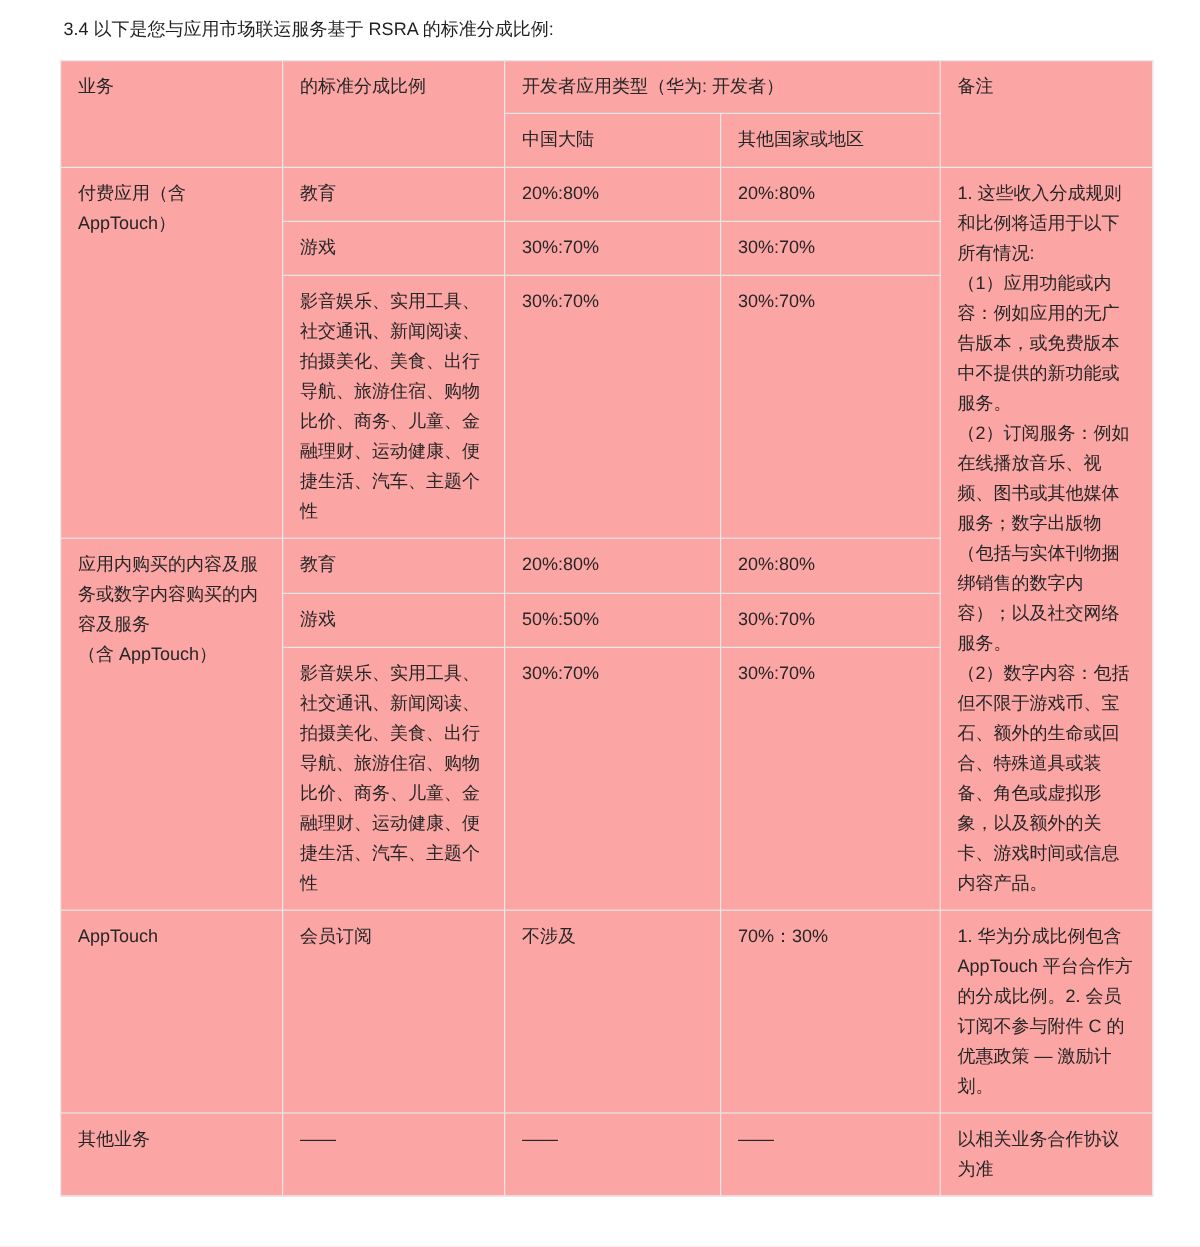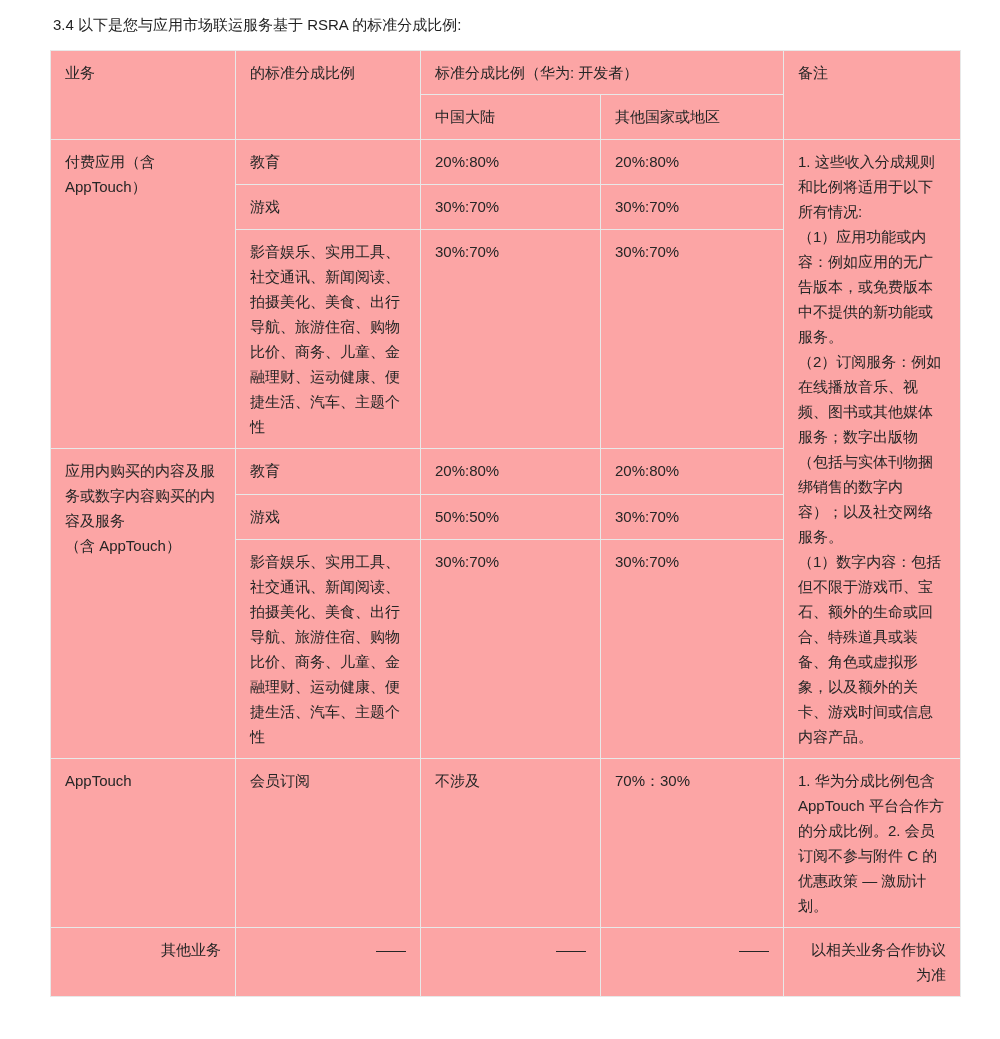--- a/index.html
+++ b/index.html
@@ -31,21 +31,21 @@
     vertical-align: top;
     padding: 9px 14px;
     font-size: 15px;
     line-height: 25px;
     box-sizing: border-box;
     color: #262626;
     word-break: break-word;
   }
   .h43 { height: 43px; }
   .h45 { height: 45px; }
-  .h66 { height: 66px; text-align: right; }
+  .h66 { height: 66px; }
   .h167 { height: 167px; }
   .preline { white-space: pre-line; margin-left: 24px; }
   .remark-p { margin: 0; }
 </style>
 </head>
 <body>
 
 <div class="doc">
   <p class="doc-title">3.4 以下是您与应用市场联运服务基于 RSRA 的标准分成比例:</p>
 
@@ -55,39 +55,39 @@
       <col style="width:185px">
       <col style="width:180px">
       <col style="width:183px">
       <col style="width:177px">
     </colgroup>
 
     <tbody>
         <tr class="h43">
       <td rowspan="2">业务</td>
       <td rowspan="2">的标准分成比例</td>
-      <td colspan="2">标准分成比例（华为: 开发者）</td>
+      <td colspan="2">开发者应用类型（华为: 开发者）</td>
       <td rowspan="2">备注</td>
     </tr>
 
     <tr class="h45">
       <td>中国大陆</td>
       <td>其他国家或地区</td>
     </tr>
 
     <tr class="h45">
       <td rowspan="3">付费应用（含 AppTouch）</td>
       <td>教育</td>
       <td>20%:80%</td>
       <td>20%:80%</td>
       <td rowspan="6">
         <p class="remark-p">1. 这些收入分成规则和比例将适用于以下所有情况:</p>
         <p class="remark-p">（1）应用功能或内容：例如应用的无广告版本，或免费版本中不提供的新功能或服务。</p>
         <p class="remark-p">（2）订阅服务：例如在线播放音乐、视频、图书或其他媒体服务；数字出版物（包括与实体刊物捆绑销售的数字内容）；以及社交网络服务。</p>
-        <p class="remark-p">（1）数字内容：包括但不限于游戏币、宝石、额外的生命或回合、特殊道具或装备、角色或虚拟形象，以及额外的关卡、游戏时间或信息内容产品。</p>
+        <p class="remark-p">（2）数字内容：包括但不限于游戏币、宝石、额外的生命或回合、特殊道具或装备、角色或虚拟形象，以及额外的关卡、游戏时间或信息内容产品。</p>
       </td>
     </tr>
     <tr class="h45">
       <td>游戏</td>
       <td>30%:70%</td>
       <td>30%:70%</td>
     </tr>
     <tr>
       <td>影音娱乐、实用工具、社交通讯、新闻阅读、拍摄美化、美食、出行导航、旅游住宿、购物比价、商务、儿童、金融理财、运动健康、便捷生活、汽车、主题个性</td>
       <td>30%:70%</td>

